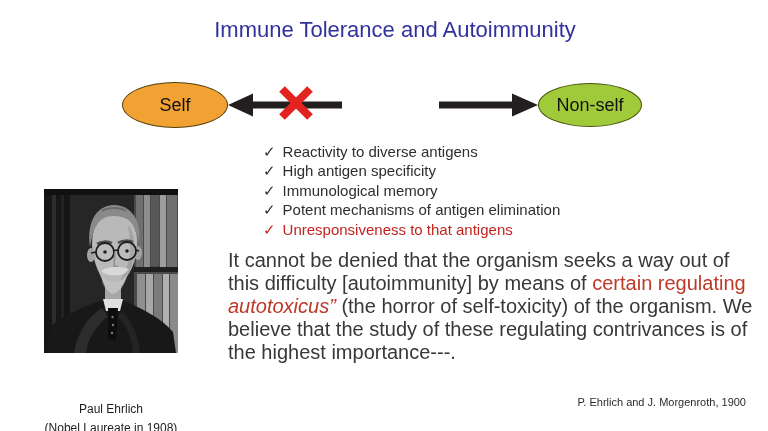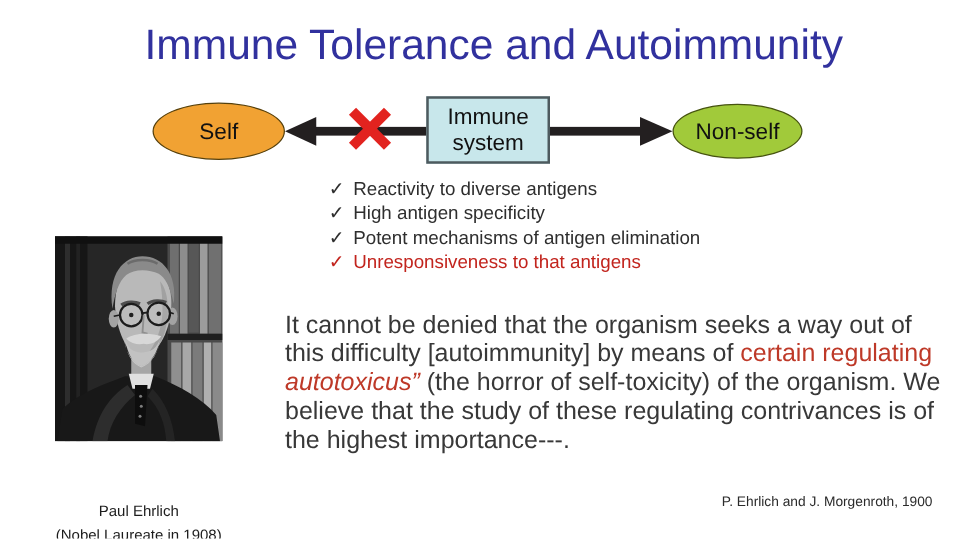--- a/index.html
+++ b/index.html
@@ -13,21 +13,21 @@
     --quote_red:#BE3928;
     --text_dark:#383838;
   }
   html,body{margin:0;padding:0;background:#fff;}
   .slide{
     position:relative;width:768px;height:431px;background:#ffffff;overflow:hidden;
     font-family:"Liberation Sans", sans-serif;
   }
   .title{
     position:absolute;top:17px;left:0;width:768px;margin:0;padding-left:22px;box-sizing:border-box;
-    text-align:center;font-size:34px;font-weight:400;color:var(--title_blue);
+    text-align:center;font-size:22px;font-weight:400;color:var(--title_blue);
   }
   
   .node{position:absolute;display:flex;align-items:center;justify-content:center;
     font-size:18px;color:#111;text-align:center;box-sizing:border-box;z-index:2;}
   .ellipse-self{left:122px;top:82px;width:106px;height:46px;border-radius:50%;
     background:var(--self_orange);border:1.5px solid #55400c;}
   .box-immune{left:341px;top:77px;width:99px;height:54px;background:var(--immune_blue);
     border:2px solid #4d5a5e;line-height:21px;padding:0 8px;}
   .ellipse-nonself{left:538px;top:83px;width:104px;height:44px;border-radius:50%;
     background:var(--nonself_green);border:1.5px solid #46530f;}
@@ -67,30 +67,28 @@
     </g>
     <g stroke="var(--cross_red)" stroke-width="8" stroke-linecap="butt">
       <line x1="282" y1="19" x2="310" y2="47"></line>
       <line x1="310" y1="19" x2="282" y2="47"></line>
     </g>
   </svg>
 
   <div class="node ellipse-self">
     <span>Self</span>
   </div>
-  <div class="node box-immune">
-    <span>Immune system</span>
-  </div>
   <div class="node ellipse-nonself">
     <span>Non-self</span>
   </div>
 
   <div class="checklist" id="checklist">
       <div class="chk-row"><span class="chk-mark">✓</span><span>Reactivity to diverse antigens</span></div>
       <div class="chk-row"><span class="chk-mark">✓</span><span>High antigen specificity</span></div>
+      <div class="chk-row"><span class="chk-mark">✓</span><span>Immunological memory</span></div>
       <div class="chk-row"><span class="chk-mark">✓</span><span>Potent mechanisms of antigen elimination</span></div>
       <div class="chk-row red"><span class="chk-mark">✓</span><span>Unresponsiveness to that antigens</span></div>
     </div>
 
   <div class="photo">
     <svg viewBox="0 0 134 164" width="134" height="164" aria-hidden="true">
       <rect width="134" height="164" fill="#262626"></rect>
 
       <rect x="0" y="0" width="26" height="164" fill="#161616"></rect>
       <rect x="8" y="0" width="4" height="164" fill="#2d2d2d"></rect>

